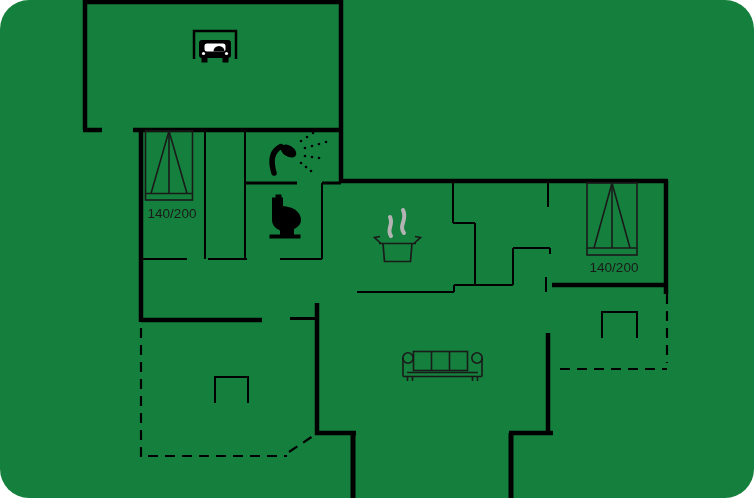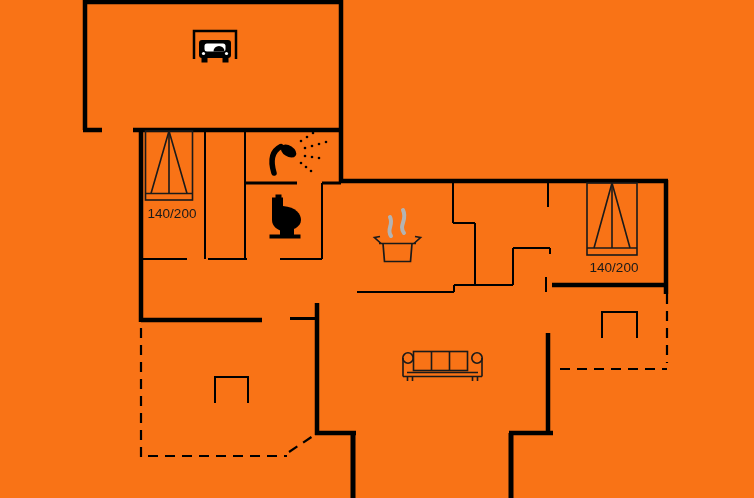--- a/index.html
+++ b/index.html
@@ -1,21 +1,22 @@
 <!DOCTYPE html>
 <html><head>
 <meta charset="utf-8">
 <style>
   html,body{margin:0;padding:0;background:#ffffff;}
   .canvas{
     position:relative;
     width:754px;height:498px;
-    background:#f97316;
+    background:#15803d;
     font-family:"Liberation Sans", sans-serif;
     overflow:hidden;
+    border-radius:29px;
   }
   svg{display:block;}
   text.dim{
     font-family:"Liberation Sans", sans-serif;
     font-size:13.5px;
     fill:#1a1a1a;
   }
 </style>
 </head>
 <body>

